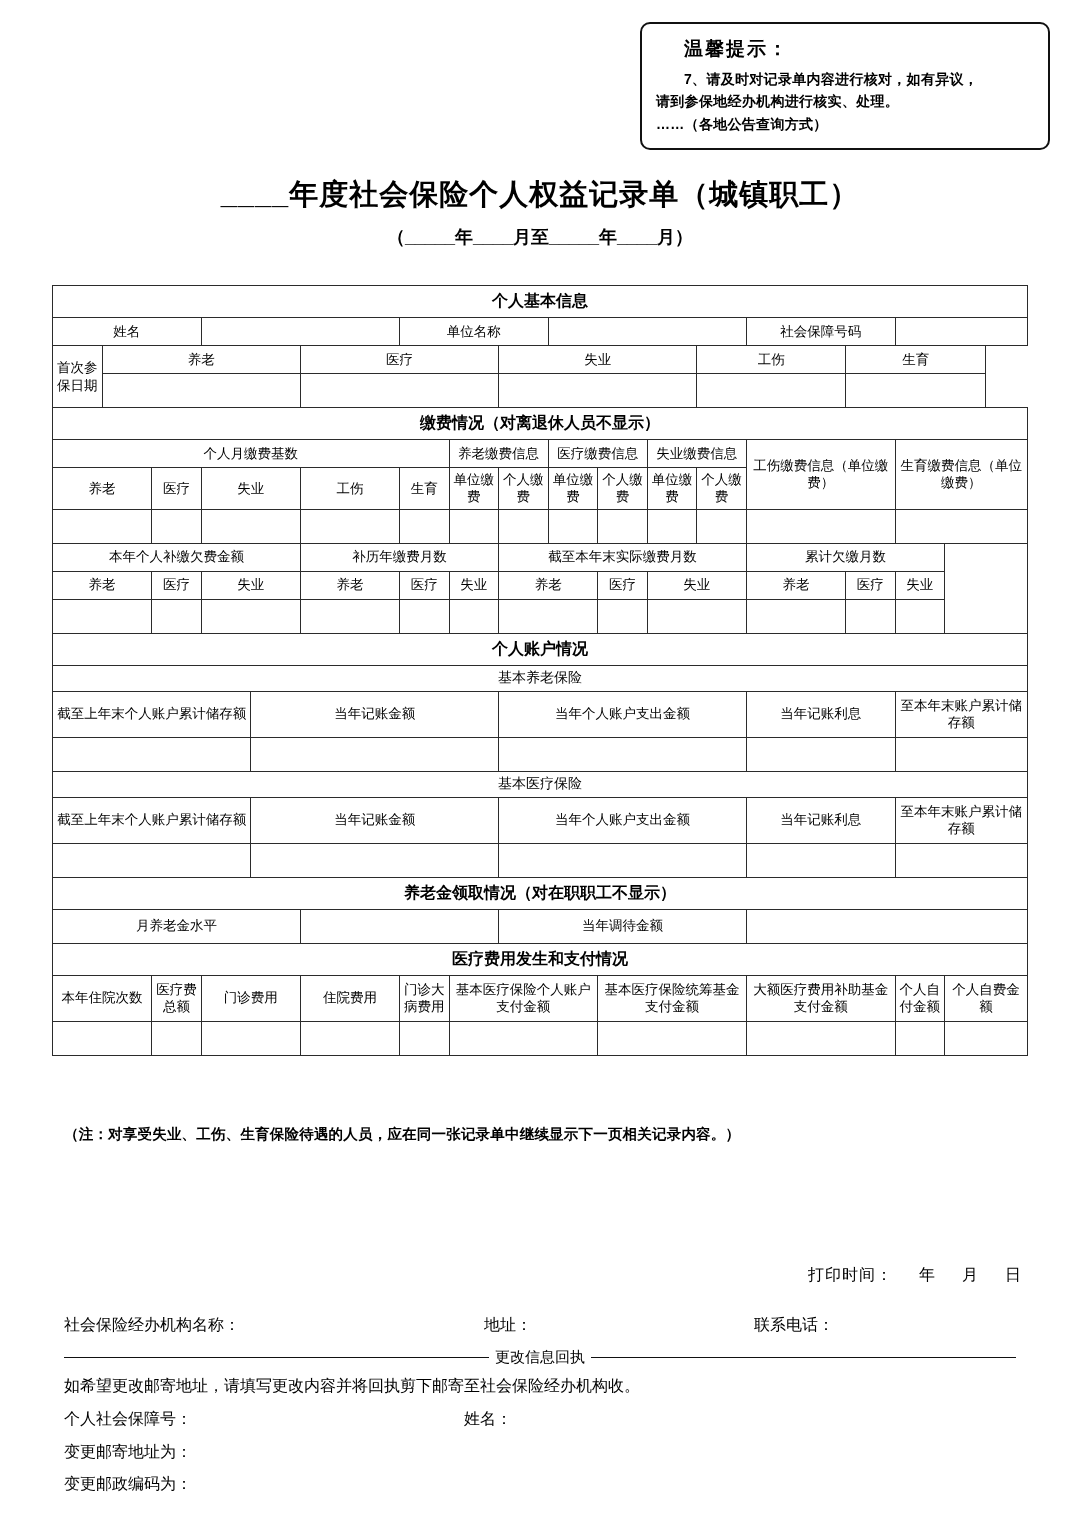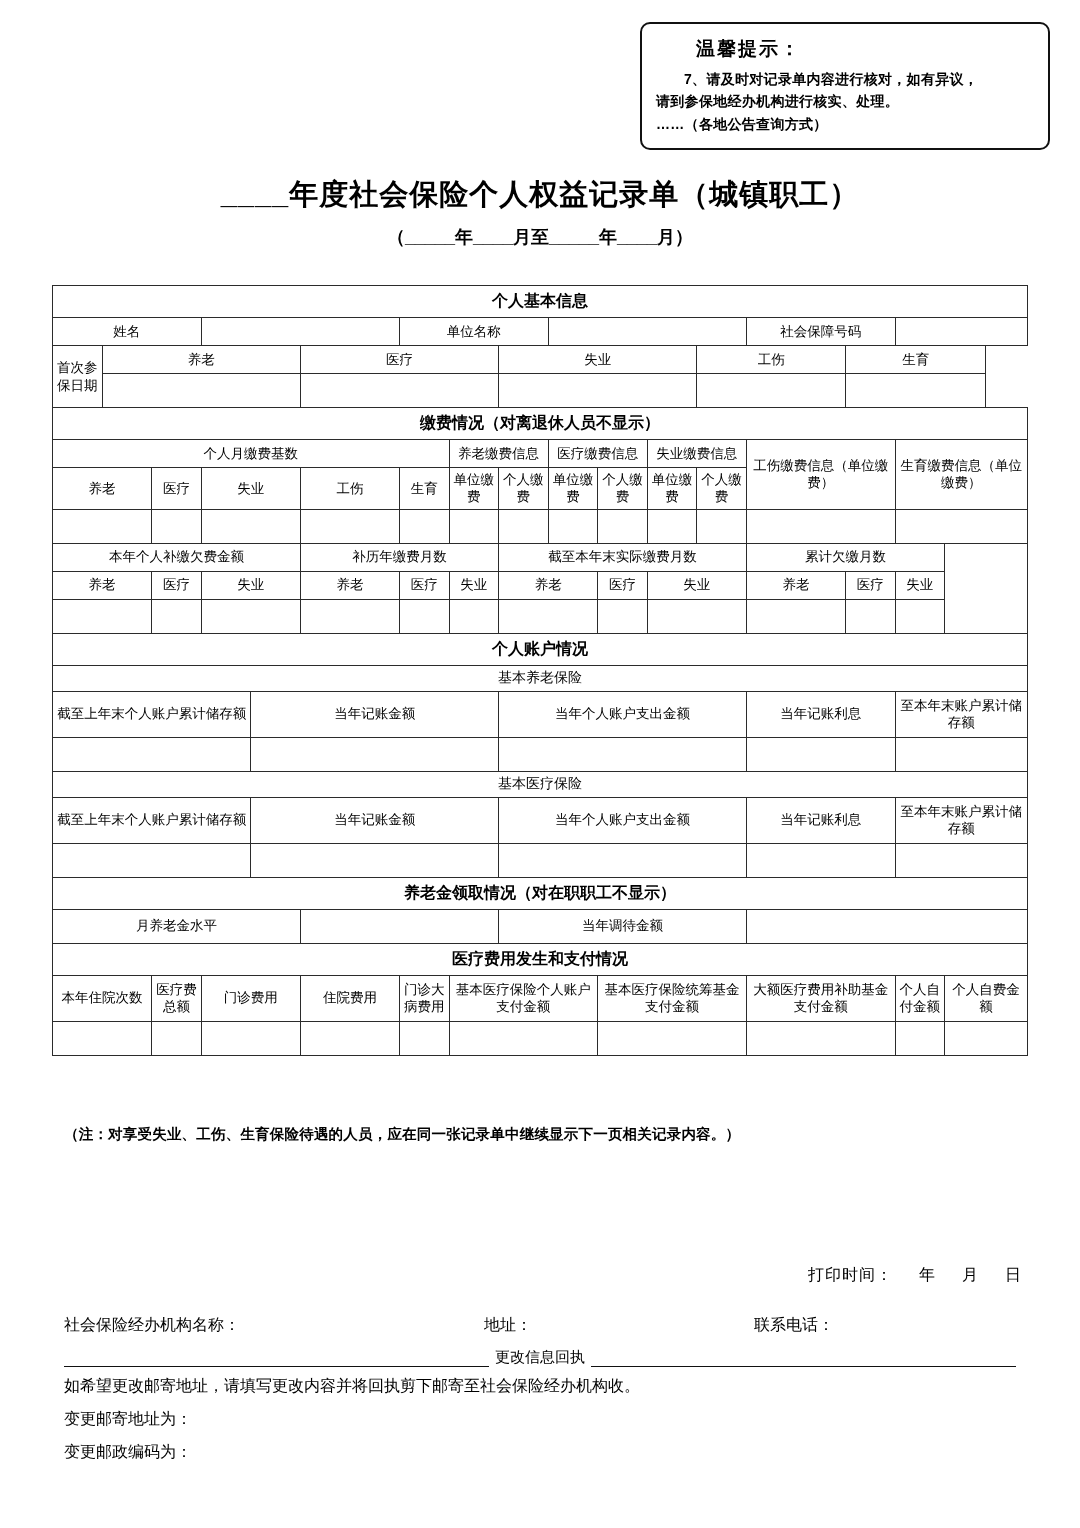--- a/index.html
+++ b/index.html
@@ -19,21 +19,21 @@
   .notice-box {
     border: 2px solid #111;
     border-radius: 10px;
     padding: 10px 14px 12px 14px;
     font-family: "Liberation Sans", "DejaVu Sans", sans-serif;
     font-size: 14px;
     line-height: 1.62;
     font-weight: 700;
     letter-spacing: .3px;
   }
-  .notice-title { font-size: 19px; margin-left: 40px; margin-bottom: 3px; letter-spacing:2px; }
+  .notice-title { font-size: 19px; margin-left: 28px; margin-bottom: 3px; letter-spacing:2px; }
   .notice-line { text-indent: 0; }
   .notice-indent { text-indent: 28px; }
 
   
   .doc-title {
     position:absolute; left:0; top:175px; width:1080px;
     text-align:center;
     font-family:"Liberation Sans","DejaVu Sans",sans-serif;
     font-size: 29px; font-weight:700; letter-spacing:1px;
   }
@@ -91,21 +91,21 @@
   .org-line {
     position:absolute; left:64px; top:1315px; width:960px;
     font-family:"Liberation Sans","DejaVu Sans",sans-serif;
     font-size:16px;
   }
   .org-line .addr { position:absolute; left:420px; top:0; }
   .org-line .tel  { position:absolute; left:690px; top:0; }
 
   .cut-line {
     position:absolute; left:64px; top:1348px; width:952px;
-    display:flex; align-items:flex-end;
+    display:flex; align-items:center;
     font-family:Liberation Mono, monospace;
     font-size:15px;
   }
   .cut-line .rule { flex:1 1 auto; height:1px; background:#111; }
   .cut-line .label { padding:0 6px; }
 
   .receipt {
     position:absolute; left:64px; top:1370px; width:960px;
     font-family:"Liberation Sans","DejaVu Sans",sans-serif;
     font-size:16px; line-height: 2.05;
@@ -348,15 +348,19 @@
 </div>
 
 <div class="cut-line">
   <span class="rule"></span>
   <span class="label">更改信息回执</span>
   <span class="rule"></span>
 </div>
 
 <div class="receipt">
   <div>如希望更改邮寄地址，请填写更改内容并将回执剪下邮寄至社会保险经办机构收。</div>
+  <div class="row2">
+    <span>个人社会保障号：</span>
+    <span class="name">姓名：</span>
+  </div>
   <div>变更邮寄地址为：</div>
   <div>变更邮政编码为：</div>
 </div>
 
 </body></html>

